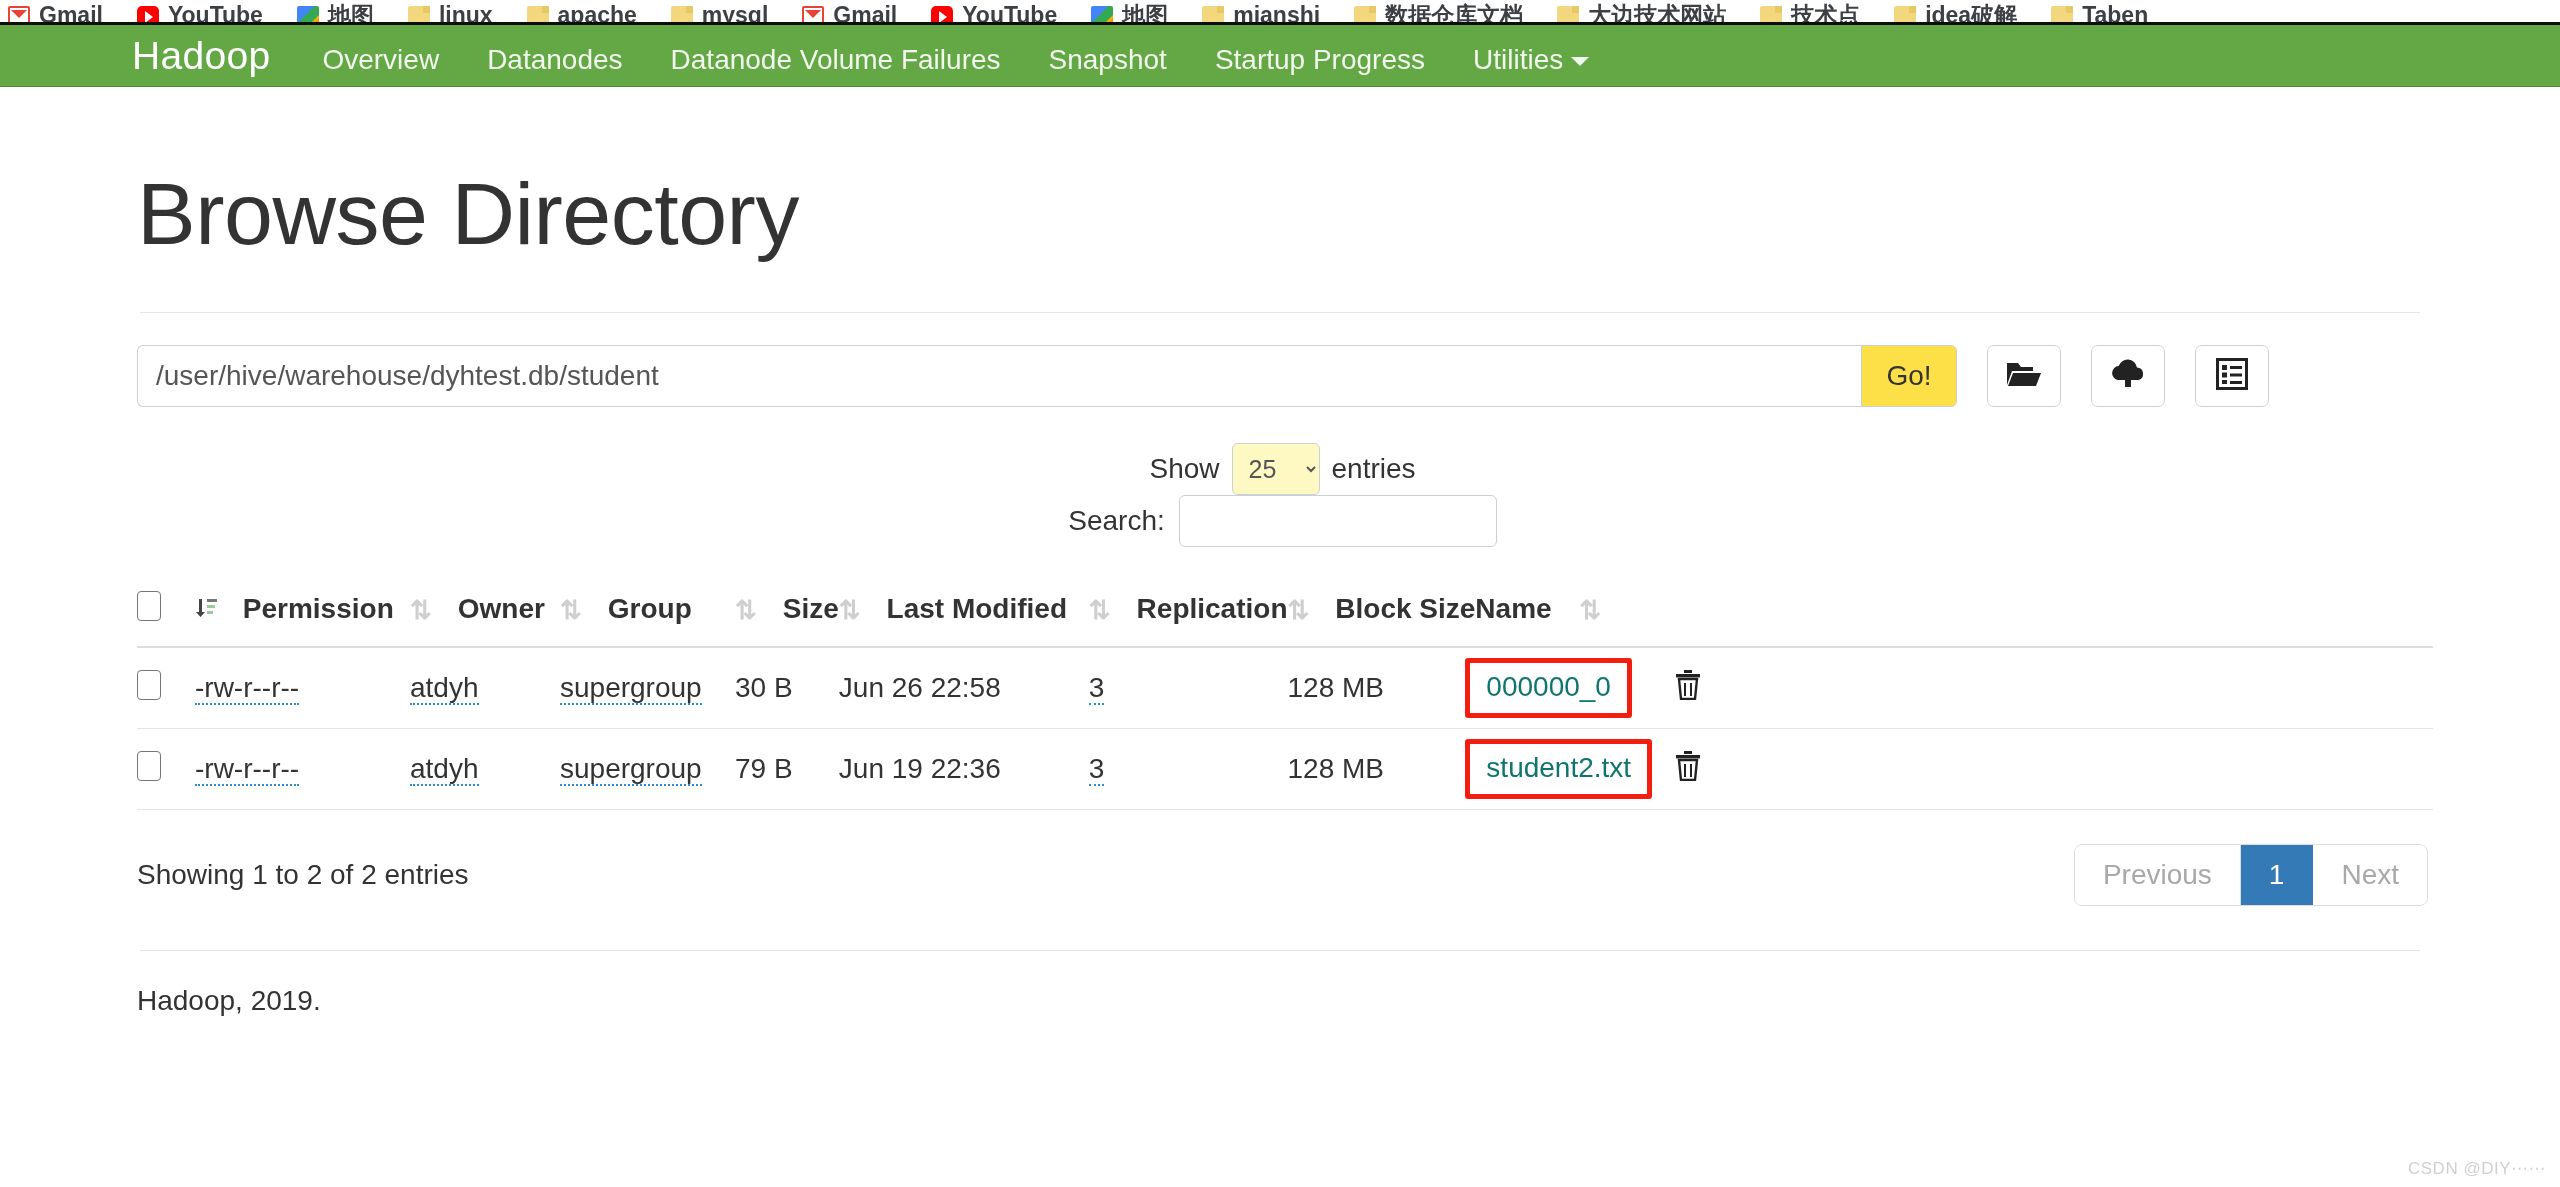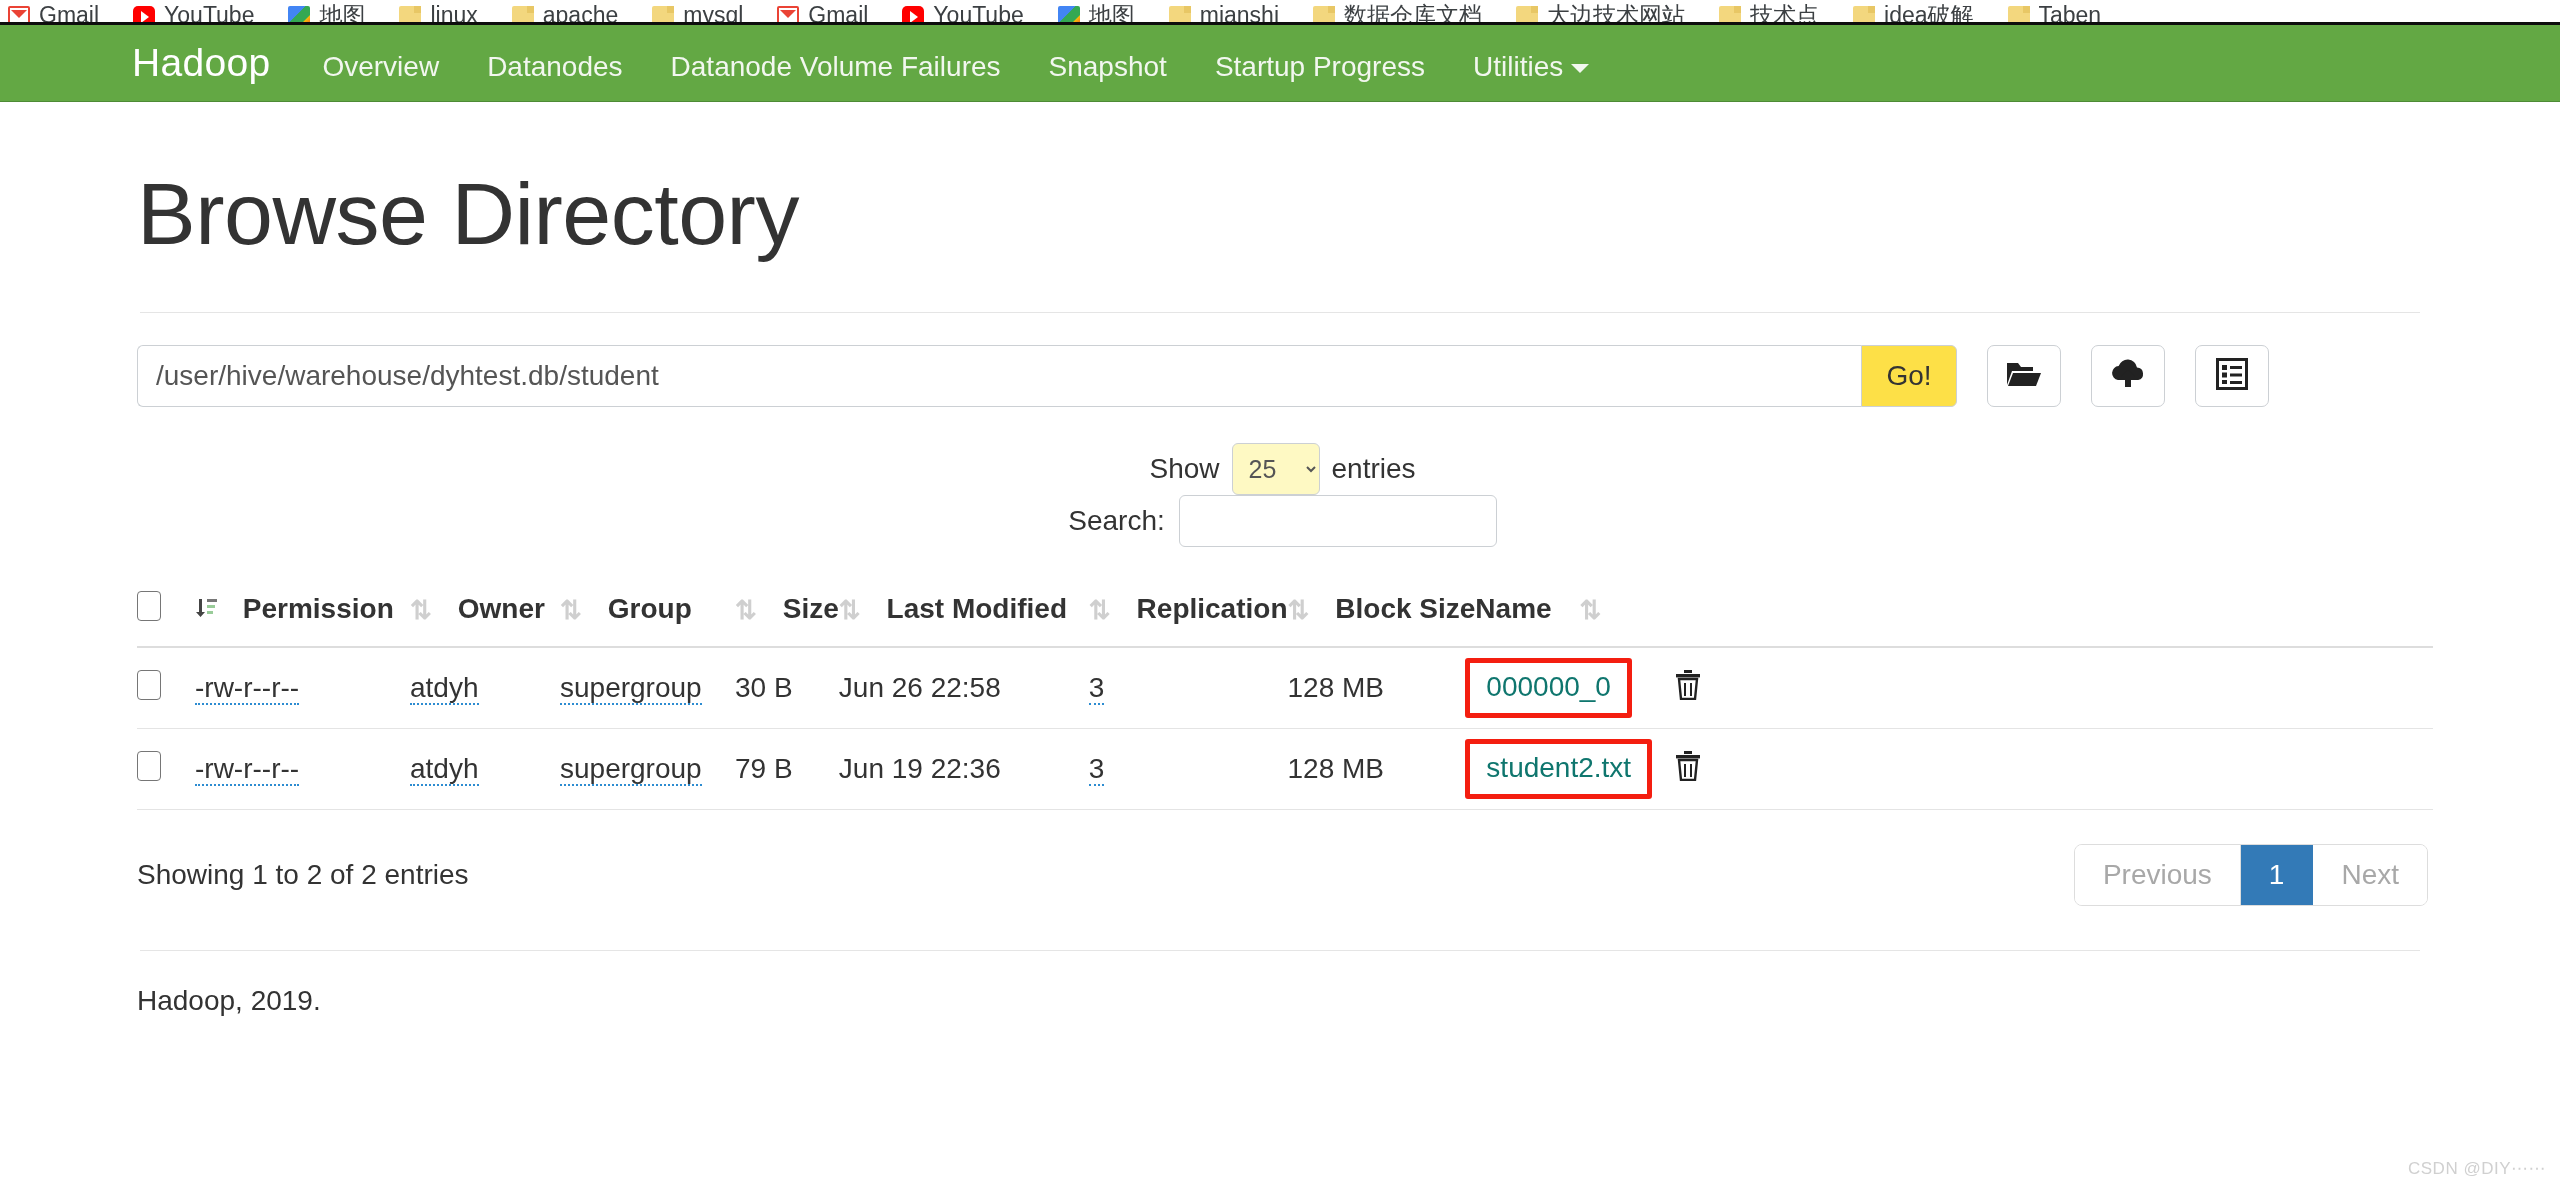--- a/index.html
+++ b/index.html
@@ -22,20 +22,21 @@
     white-space: nowrap;
   }
   .bm-item {
     display: inline-flex; align-items: flex-end;
     margin-right: 34px;
     font-size: 23px;
     color: #3c4043;
     line-height: 26px;
     position: relative;
     top: 6px;
+    font-weight: bold;
   }
   .bm-ico {
     width: 22px; height: 22px;
     margin-right: 9px;
     display: inline-block;
     position: relative;
     flex: 0 0 auto;
   }
   .bm-ico.folder {
     background: #f3d77e;
@@ -71,21 +72,21 @@
   }
   .bm-ico.maps {
     background: linear-gradient(135deg,#4285f4 0%,#4285f4 40%,#34a853 41%,#34a853 70%,#fbbc05 71%,#ea4335 100%);
     border-radius: 2px;
   }
 
   
   #navbar {
     position: absolute;
     top: 22px; left: 0;
-    width: 2560px; height: 80px;
+    width: 2560px; height: 65px;
     background: #63a844;
     border-top: 3px solid #0d0d0d;
     border-bottom: 1px solid #4e8b35;
     display: flex; align-items: center;
   }
   #navbar-inner { display: flex; align-items: baseline; padding-left: 132px; }
   #brand {
     color: #ffffff;
     font-size: 39px;
     margin-right: 52px;

